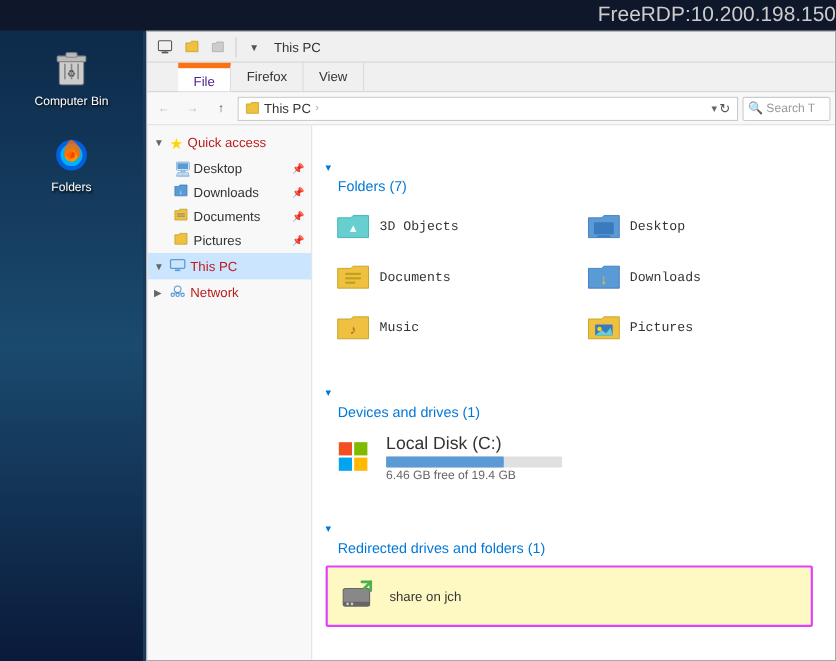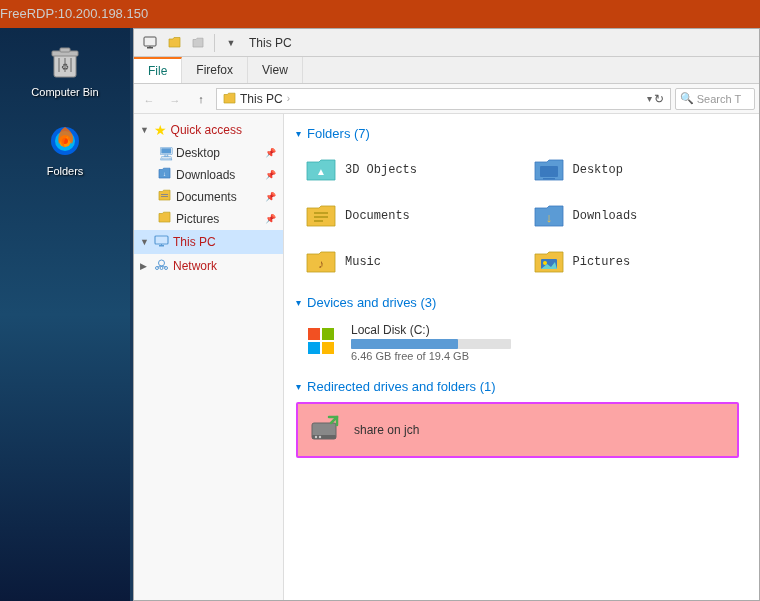--- a/index.html
+++ b/index.html
@@ -8,26 +8,26 @@
       height: 601px;
       overflow: hidden;
       font-family: 'Segoe UI', Arial, sans-serif;
       font-size: 12px;
       background: #1a3a5c;
       position: relative;
     }
 
     
     .title-bar {
-      background: #c2410c;
+      background: #0f172a;
       color: #ccc;
-      text-align: left;
+      text-align: right;
       height: 28px;
       line-height: 28px;
-      font-size: 13px;
+      font-size: 19px;
     }
 
     
     .desktop {
       position: absolute;
       top: 28px;
       left: 0;
       width: 130px;
       height: 573px;
       background: linear-gradient(180deg, #0d2a4a 0%, #1a4a6e 50%, #0a1a3a 100%);
@@ -115,23 +115,24 @@
     .ribbon-tab {
       padding: 0 14px;
       line-height: 26px;
       font-size: 12px;
       cursor: pointer;
       color: #333;
       border-right: 1px solid #ddd;
     }
     .ribbon-tab.active {
       background: #fff;
-      color: #0f766e;
-      border-top: 2px solid #f97316;
+      color: #4c1d95;
+      border-top: 5px solid #f97316;
       line-height: 24px;
+      margin-left: 28px;
     }
 
     
     .address-bar {
       height: 30px;
       background: #f8f8f8;
       border-bottom: 1px solid #ddd;
       display: flex;
       align-items: center;
       padding: 0 4px;
@@ -238,21 +239,21 @@
 
     
     .section-header {
       display: flex;
       align-items: center;
       gap: 6px;
       margin-bottom: 8px;
       margin-top: 4px;
     }
     .section-collapse { color: #0078d7; font-size: 10px; cursor: pointer; }
-    .section-title { color: #0078d7; font-size: 13px; font-weight: 400; }
+    .section-title { color: #0078d7; font-size: 13px; font-weight: 400; margin-top: 36px; }
 
     
     .folder-grid {
       display: grid;
       grid-template-columns: repeat(2, 1fr);
       gap: 4px;
       margin-bottom: 12px;
     }
     .folder-item {
       display: flex;
@@ -272,21 +273,21 @@
       display: flex;
       align-items: center;
       padding: 4px 8px;
       gap: 10px;
       cursor: pointer;
       border: 1px solid transparent;
       border-radius: 2px;
     }
     .drive-icon { width: 36px; height: 36px; display: flex; align-items: center; justify-content: center; }
     .drive-info { flex: 1; }
-    .drive-name { font-size: 12px; color: #333; }
+    .drive-name { font-size: 16px; color: #333; }
     .drive-bar-container {
       width: 160px;
       height: 10px;
       background: #e0e0e0;
       border-radius: 1px;
       margin-top: 2px;
     }
     .drive-bar {
       height: 100%;
       background: #5b9bd5;
@@ -296,21 +297,21 @@
 
     
     .redirected-item {
       display: flex;
       align-items: center;
       padding: 8px 10px;
       gap: 10px;
       cursor: pointer;
       border: 2px solid #e040fb;
       border-radius: 2px;
-      background: #fca5a5;
+      background: #fef9c3;
       margin-right: 8px;
     }
     .redirected-icon { width: 36px; height: 36px; display: flex; align-items: center; justify-content: center; }
     .redirected-label { font-size: 12px; color: #333; }
 
     
     .star-icon { color: #ffd700; font-size: 14px; }
   </style>
 </head>
 <body>
@@ -554,21 +555,21 @@
             </svg>
           </div>
           <span class="folder-label">Pictures</span>
         </div>
 
 
       </div>
 
       <div class="section-header">
         <span class="section-collapse">▾</span>
-        <span class="section-title">Devices and drives (3)</span>
+        <span class="section-title">Devices and drives (1)</span>
       </div>
 
       <div class="drives-section">
         <div class="drive-item">
           <div class="drive-icon">
             <svg width="34" height="34" viewBox="0 0 34 34">
 
               <rect x="2" y="2" width="12" height="12" fill="#f25022"></rect>
               <rect x="16" y="2" width="12" height="12" fill="#7fba00"></rect>
               <rect x="2" y="16" width="12" height="12" fill="#00a4ef"></rect>

